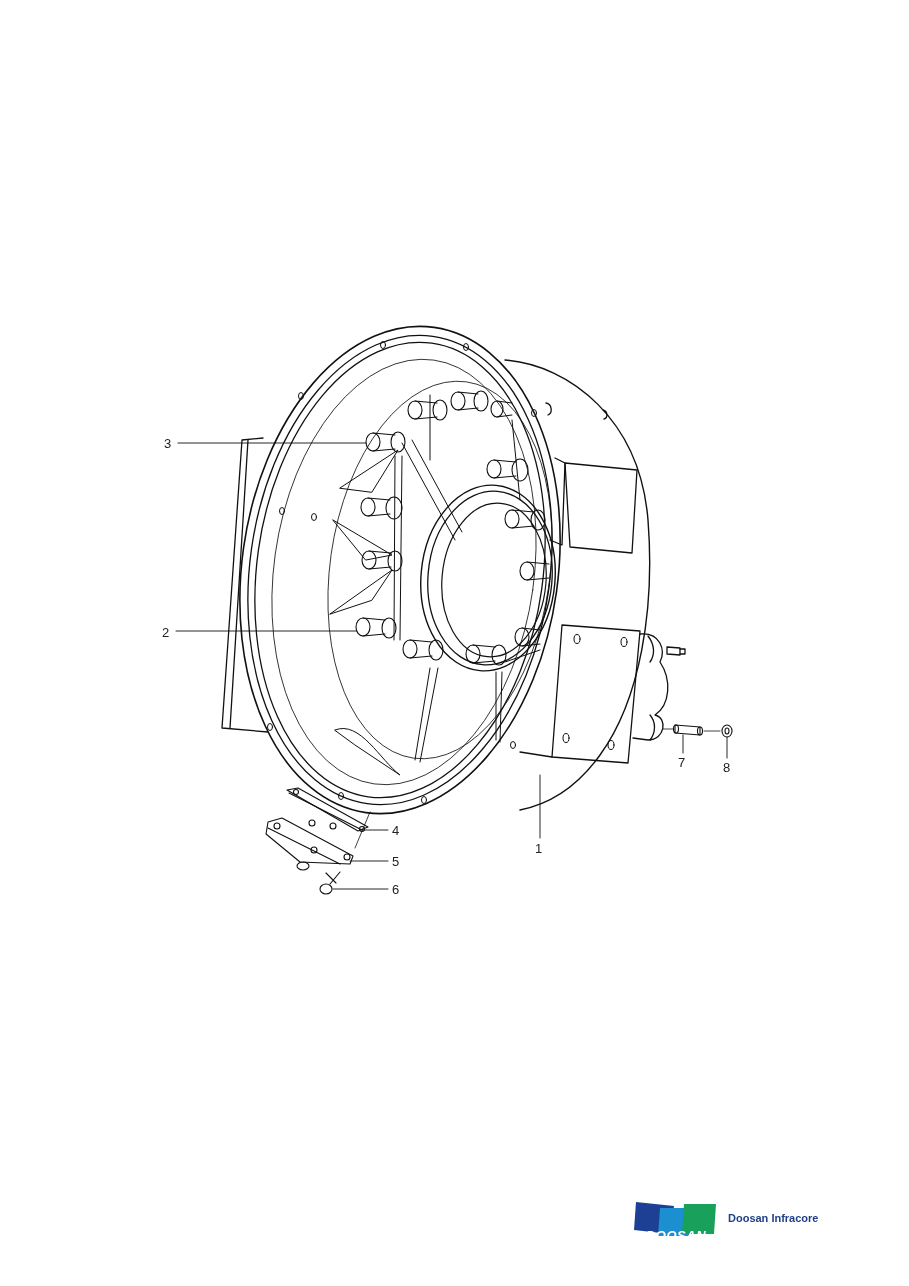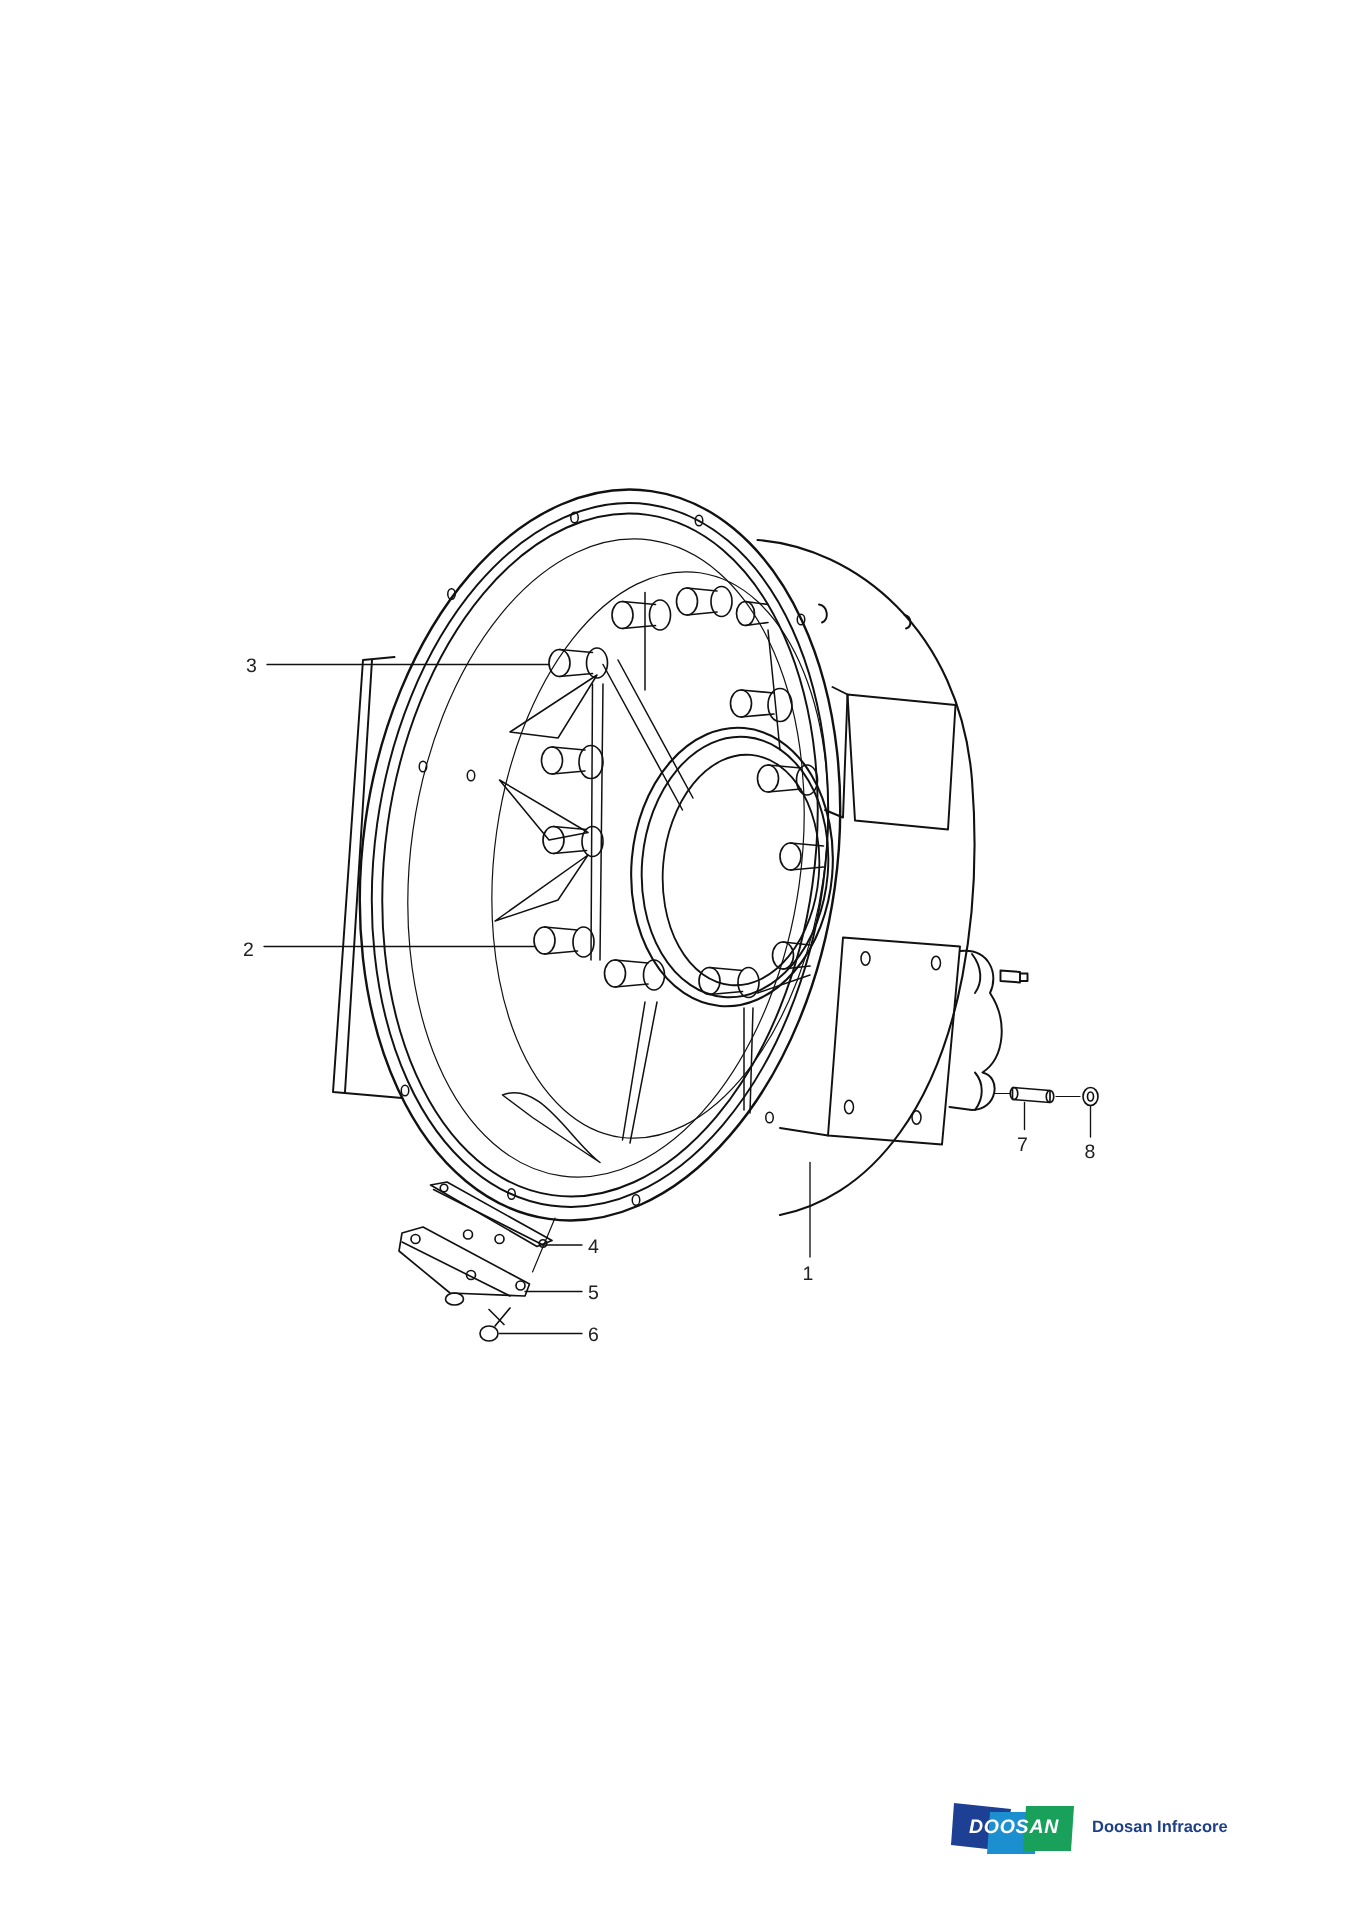--- a/index.html
+++ b/index.html
@@ -2,21 +2,21 @@
 <html><head>
 <meta charset="utf-8">
 <style>
   html, body { margin: 0; padding: 0; background: #ffffff; }
   body { width: 909px; height: 1286px; position: relative; overflow: hidden;
          font-family: "Liberation Sans", sans-serif; color: #111; }
   #diagram { position: absolute; left: 0; top: 0; width: 909px; height: 1286px; }
   .callout-label { position: absolute; font-size: 13px; color: #222; line-height: 1; }
   #logo { position: absolute; left: 634px; top: 1200px; width: 190px; height: 40px; }
   .logo-badge { position: absolute; left: 0; top: 0; width: 82px; height: 36px; }
-  .logo-word { position: absolute; left: 2px; top: 10px; width: 80px; text-align: center;
+  .logo-word { position: absolute; left: 2px; top: 28px; width: 80px; text-align: center;
                font-style: italic; font-weight: bold; font-size: 13px; color: #ffffff;
                letter-spacing: 0.5px; }
   .logo-company { position: absolute; left: 94px; top: 12px; font-size: 11px; font-weight: bold;
                   color: #1f3f86; white-space: nowrap; }
 </style>
 </head>
 <body>
 
 <svg id="diagram" viewBox="0 0 909 1286" xmlns="http://www.w3.org/2000/svg" fill="none" stroke="#111" stroke-width="1.3" stroke-linejoin="round" stroke-linecap="round">
 

